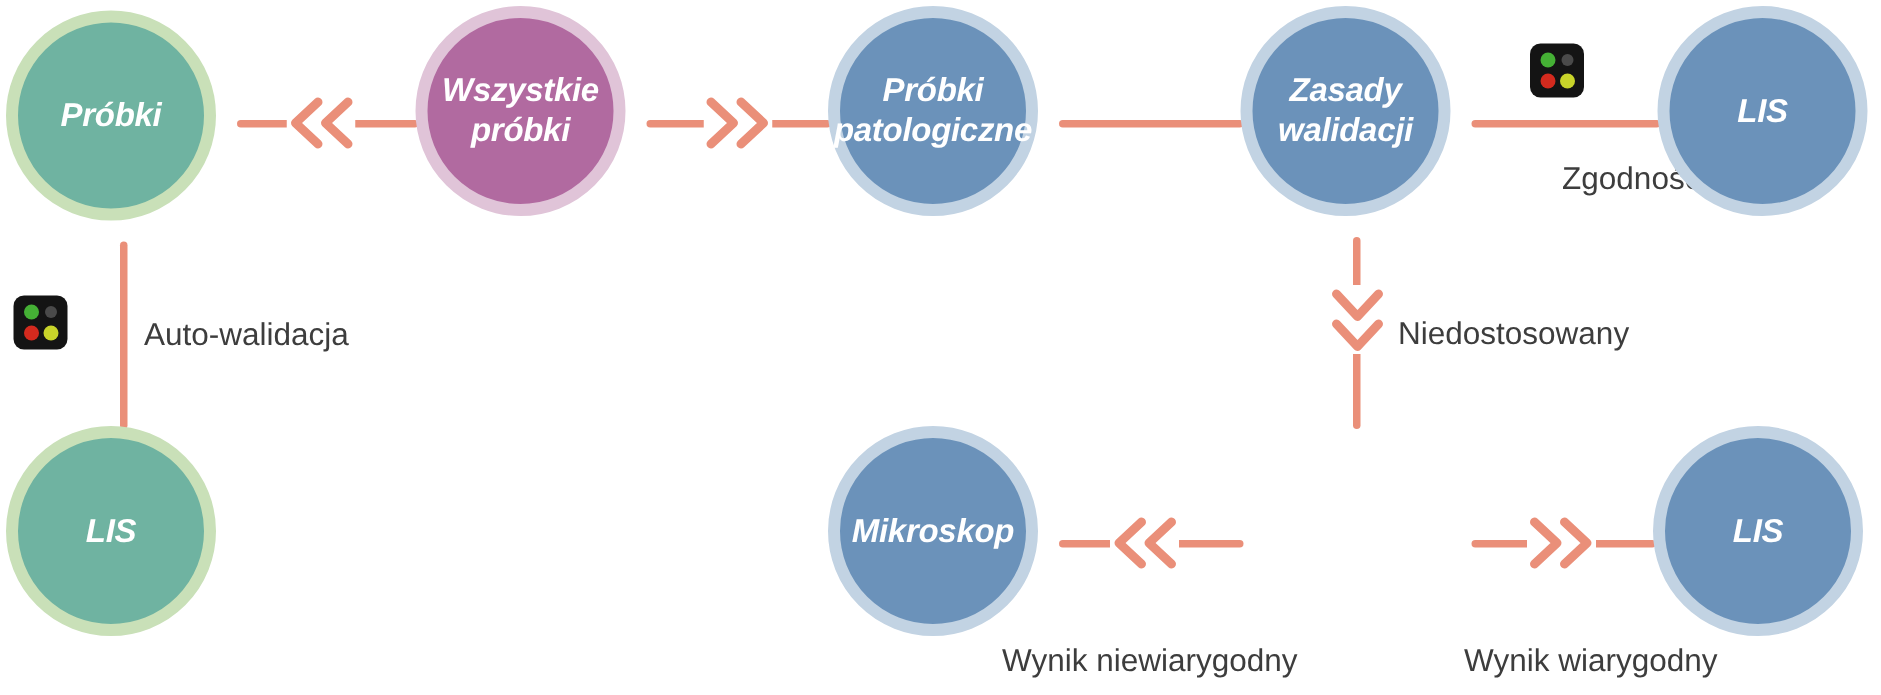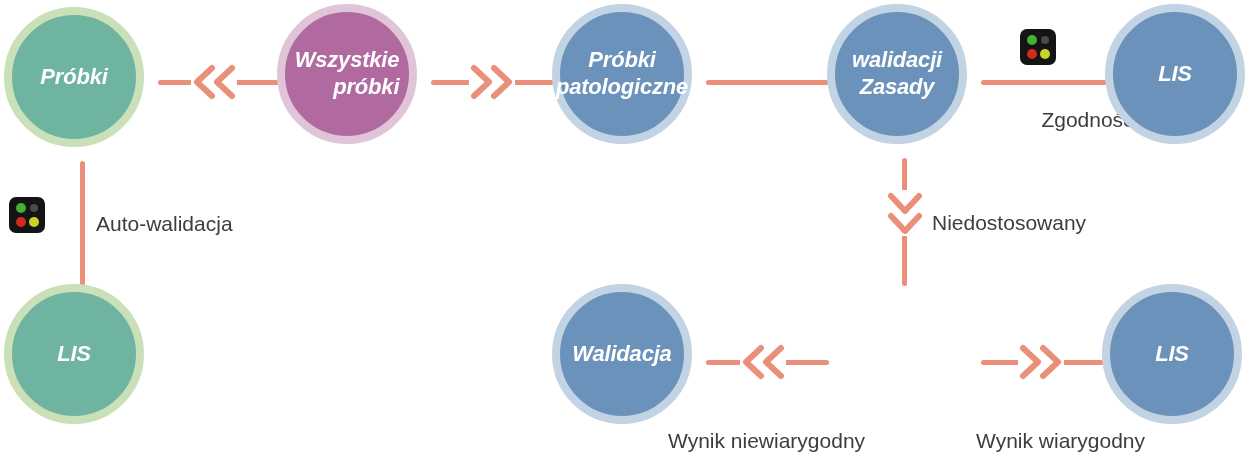--- a/index.html
+++ b/index.html
@@ -101,56 +101,56 @@
   <div class="edge-label" style="left:668px; top:427px;">Wynik niewiarygodny</div>
 
   <div class="edge-label" style="left:954px; top:427px;margin-left:22px;">Wynik wiarygodny</div>
 
   <div class="node green" style="left:4px; top:7px;">
     <div>
       <span class="nl">Próbki</span>
     </div>
   </div>
 
-  <div class="node purple" style="left:277px; top:4px;text-align:right;">
+  <div class="node purple" style="left:277px; top:4px;">
     <div>
       <span class="nl">Wszystkie</span>
       <span class="nl">próbki</span>
     </div>
   </div>
 
   <div class="node blue" style="left:552px; top:4px;">
     <div>
       <span class="nl">Próbki</span>
       <span class="nl">patologiczne</span>
     </div>
   </div>
 
   <div class="node blue" style="left:827px; top:4px;">
     <div>
+      <span class="nl">Zasady</span>
       <span class="nl">walidacji</span>
-      <span class="nl">Zasady</span>
     </div>
   </div>
 
   <div class="node blue" style="left:1105px; top:4px;">
     <div>
       <span class="nl">LIS</span>
     </div>
   </div>
 
   <div class="node green" style="left:4px; top:284px;">
     <div>
       <span class="nl">LIS</span>
     </div>
   </div>
 
   <div class="node blue" style="left:552px; top:284px;">
     <div>
-      <span class="nl">Walidacja</span>
+      <span class="nl">Mikroskop</span>
     </div>
   </div>
 
 
   <div class="node blue" style="left:1102px; top:284px;">
     <div>
       <span class="nl">LIS</span>
     </div>
   </div>
 

